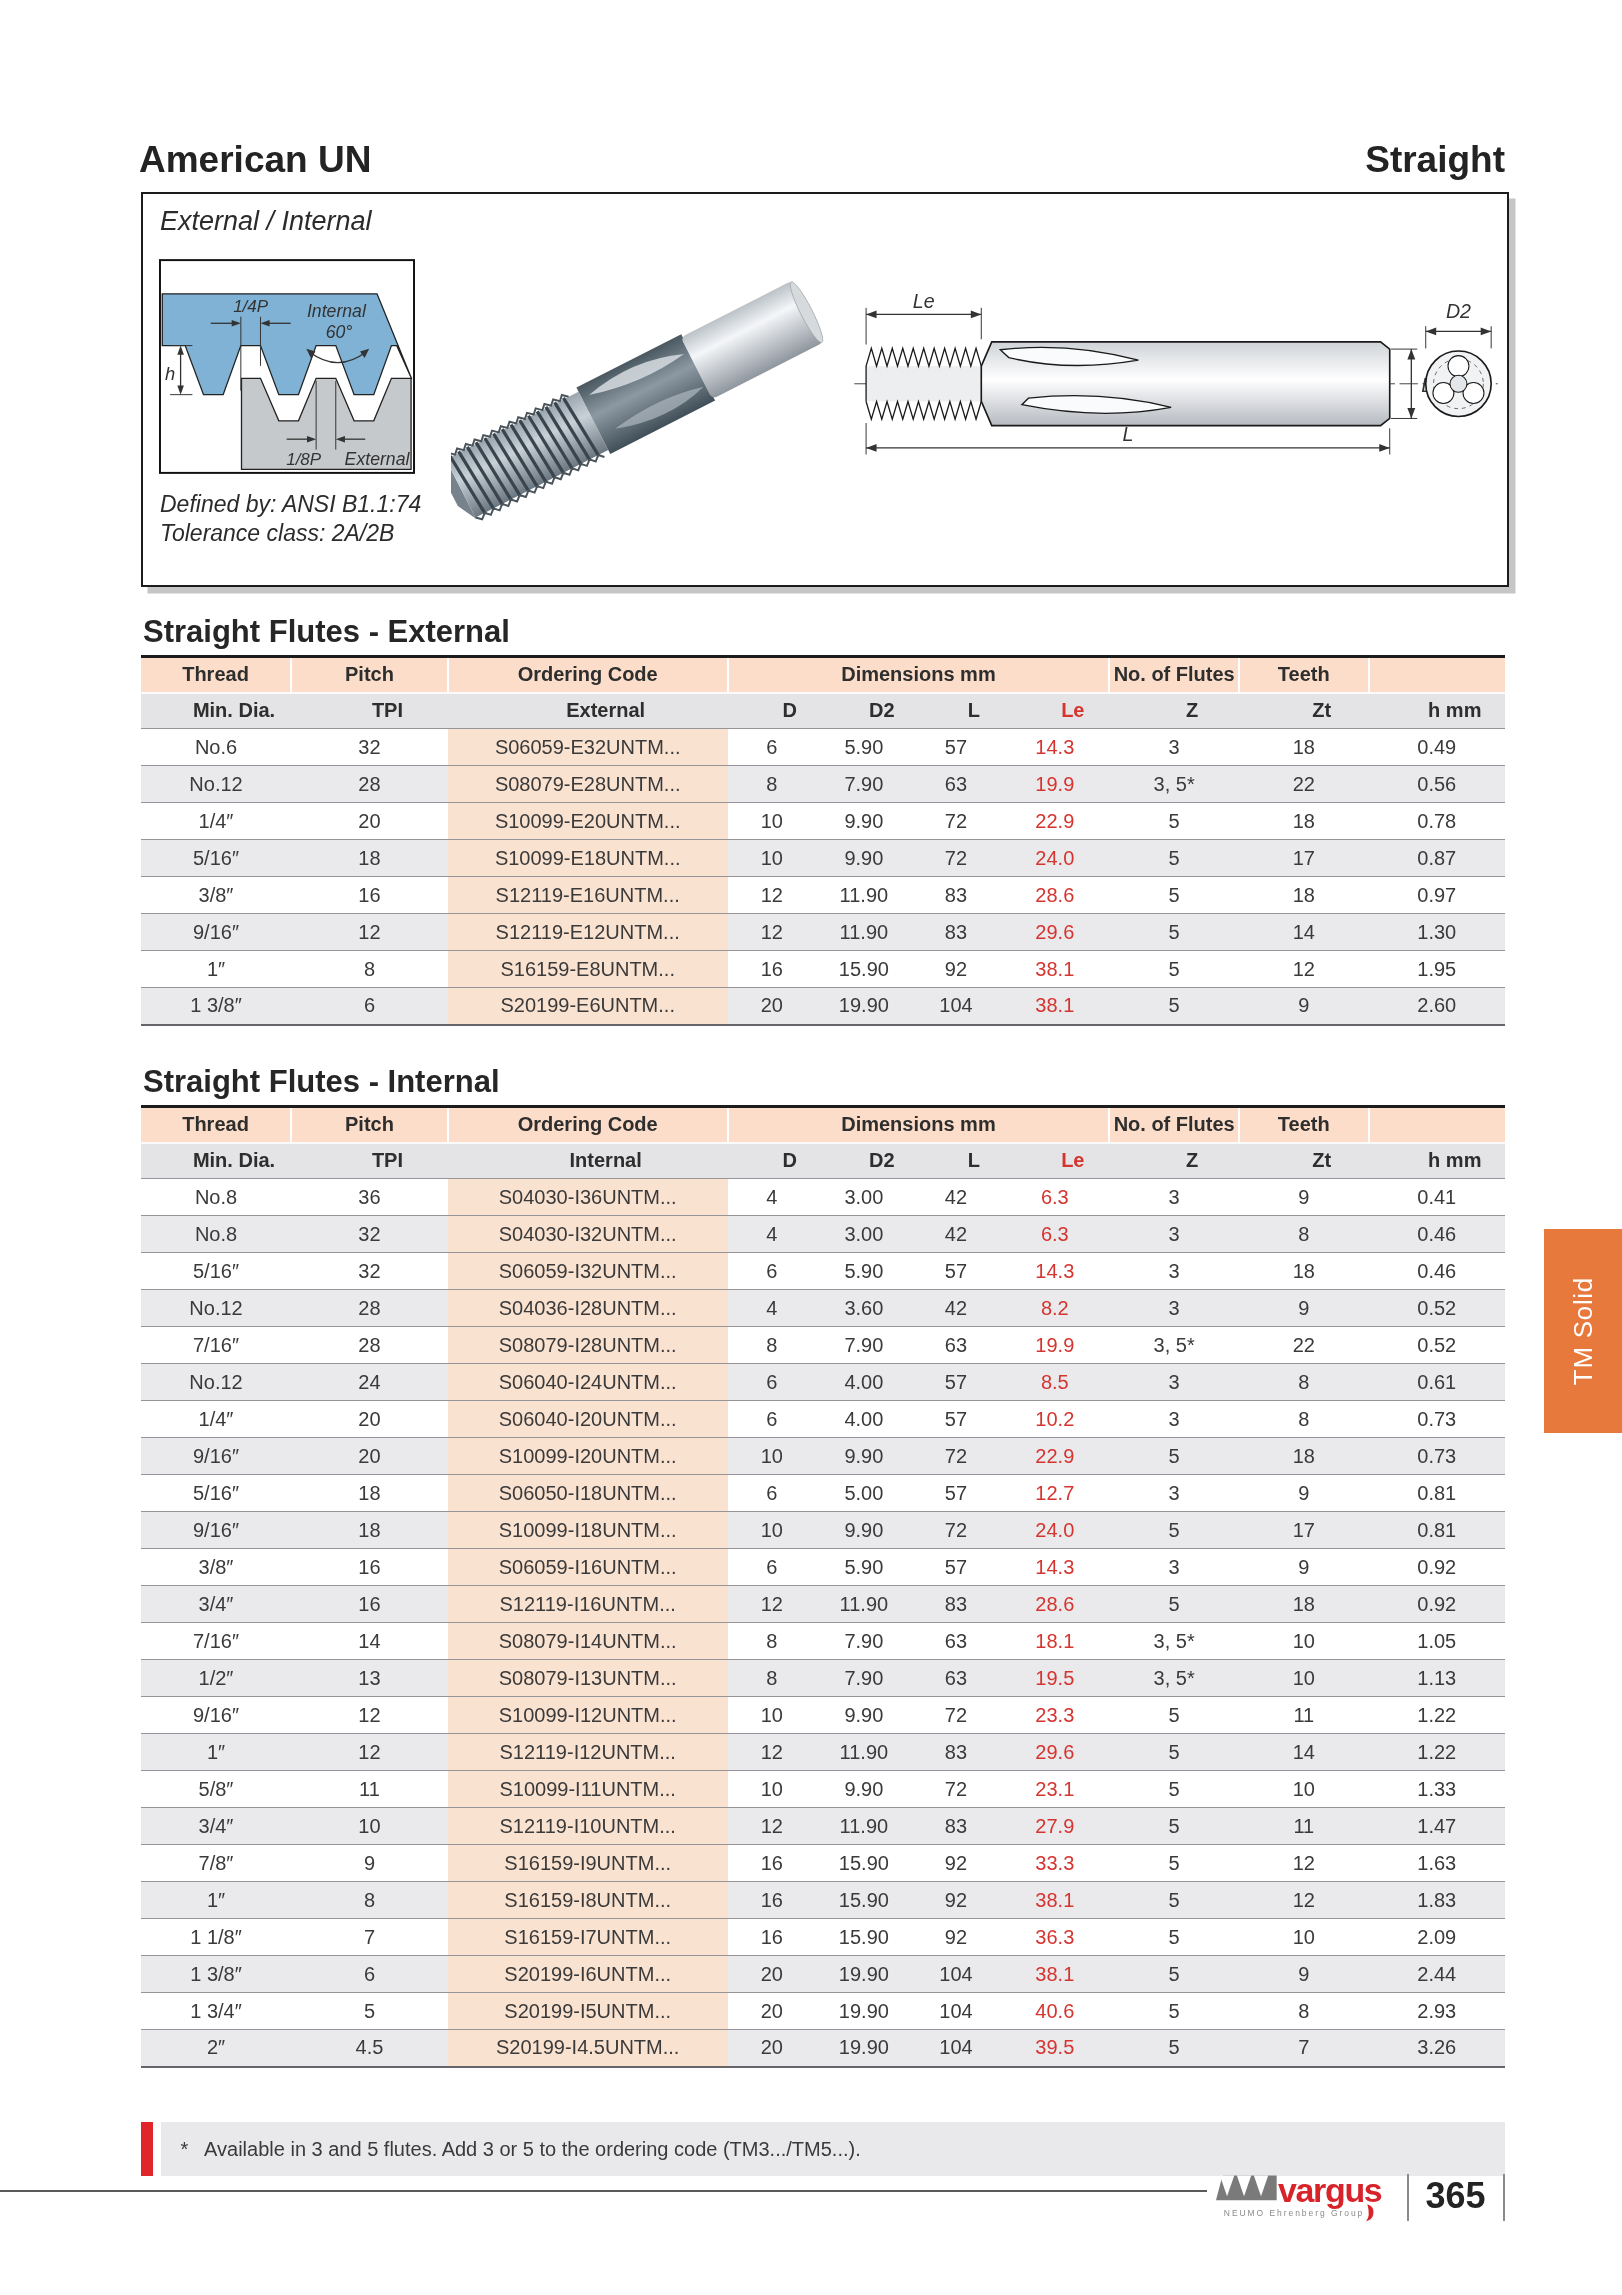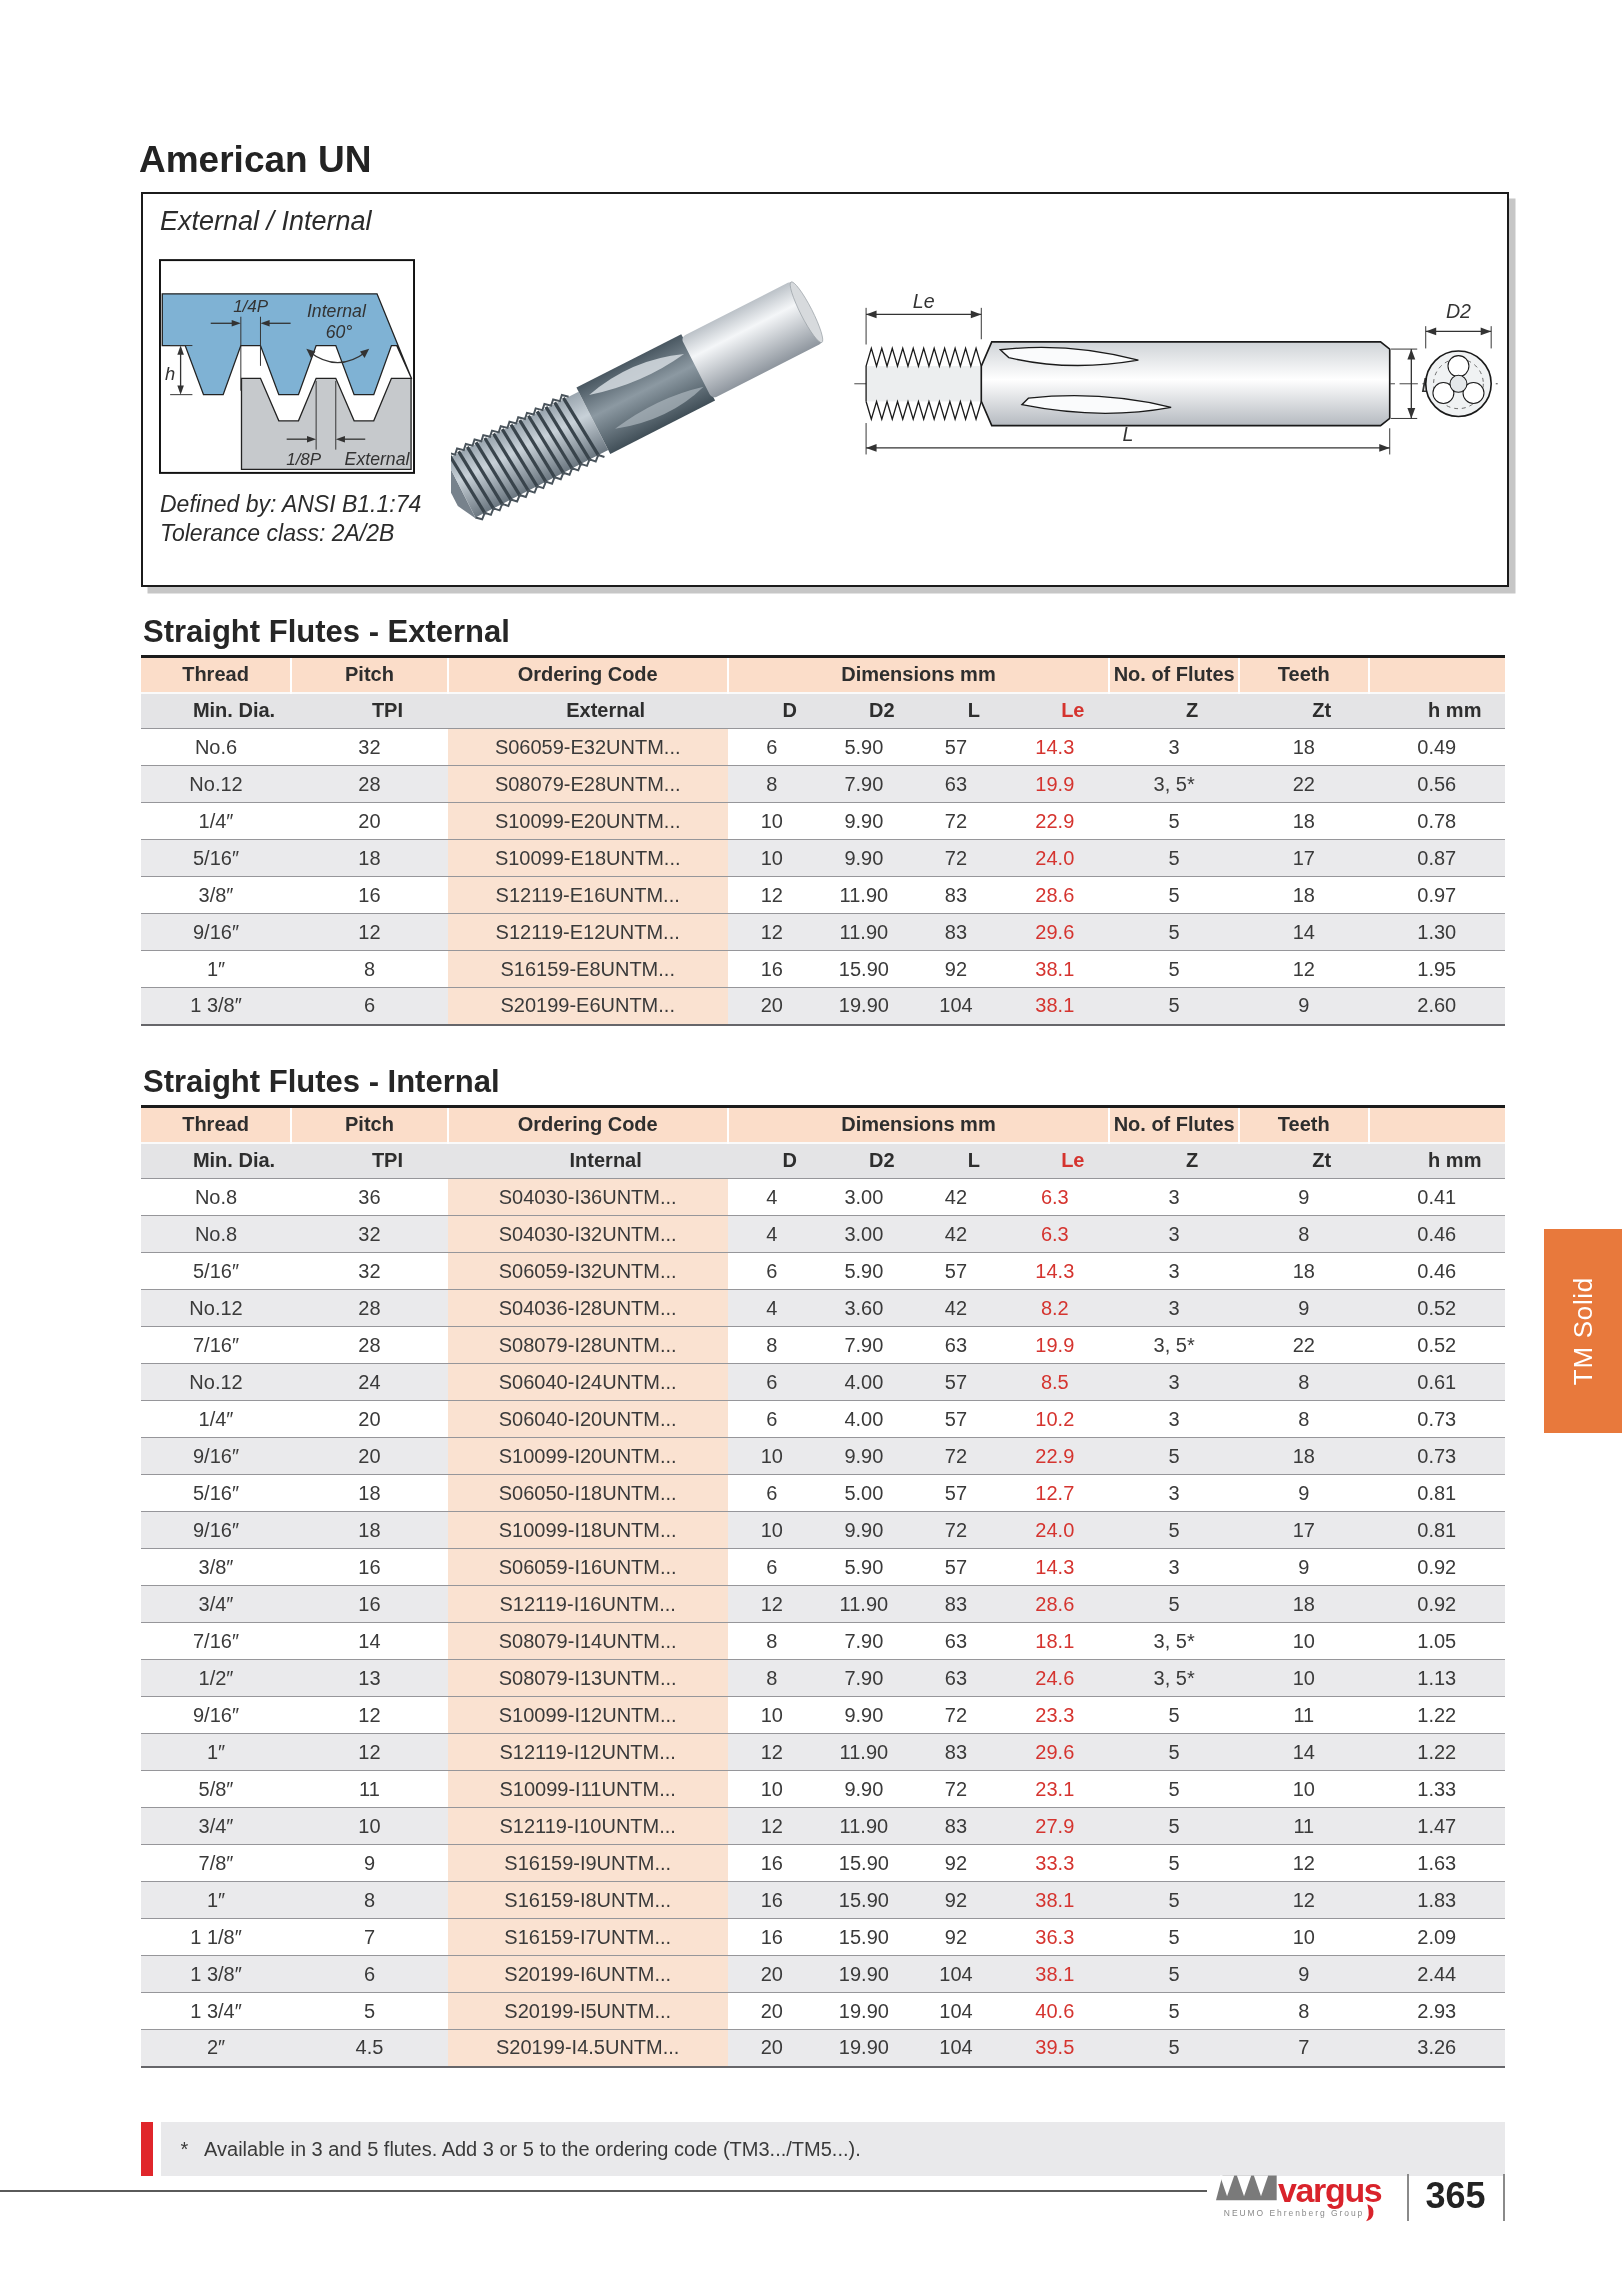--- a/index.html
+++ b/index.html
@@ -62,20 +62,21 @@
                  font-size:26px;letter-spacing:0.7px;}
 
   svg text{font-family:"Liberation Sans", sans-serif;}
 </style>
 </head>
 <body>
 
 <div id="page">
 
   <div class="abs page-title" id="title-left">American UN</div>
+  <div class="abs page-title" id="title-right">Straight</div>
 
   <div class="abs" id="info-box">
     <div class="abs" id="info-heading">External / Internal</div>
 
     <div class="abs" id="profile-box">
       <svg width="256" height="215" viewBox="0 0 391 328">
         <rect x="1.5" y="1.5" width="388" height="325" fill="#ffffff" stroke="#111111" stroke-width="3"></rect>
         <g transform="translate(3,3)">
 
           <path d="M2,50 L330,50 L383,180 L360,129 L352,129 L325,204 L295,204 L267,129 L237,129 L210,204 L180,204 L152,129 L122,129 L95,204 L65,204 L37,129 L2,129 Z" fill="#7FB2D4" stroke="#222222" stroke-width="2"></path>
@@ -563,21 +564,21 @@
             <td>10</td>
             <td>1.05</td>
           </tr>
           <tr>
             <td>1/2″</td>
             <td>13</td>
             <td>S08079-I13UNTM...</td>
             <td>8</td>
             <td>7.90</td>
             <td>63</td>
-            <td>24.6</td>
+            <td>19.5</td>
             <td>3, 5*</td>
             <td>10</td>
             <td>1.13</td>
           </tr>
           <tr>
             <td>9/16″</td>
             <td>12</td>
             <td>S10099-I12UNTM...</td>
             <td>10</td>
             <td>9.90</td>

